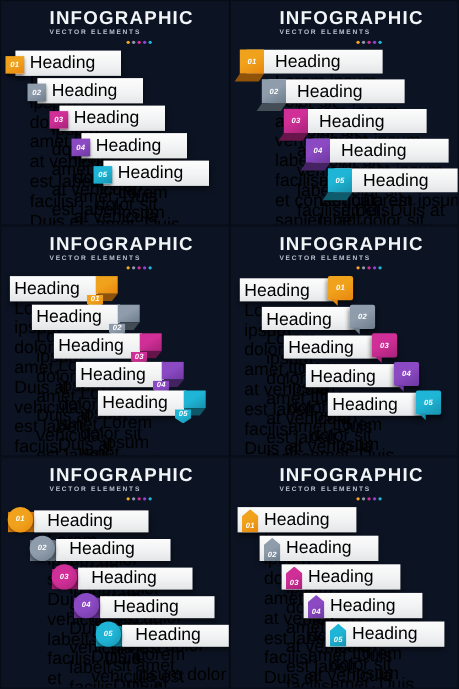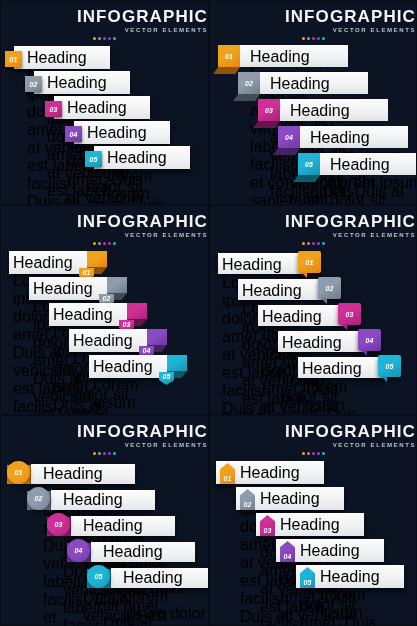--- a/index.html
+++ b/index.html
@@ -12,21 +12,21 @@
     position:relative; width:417px; height:626px;
     display:grid; grid-template-columns:209px 208px; grid-template-rows:205px 210px 211px;
     background:#0b1120;
   }
   .panel{
     position:relative; overflow:hidden;
     background:#0c1322;
     border:1px solid #070c16;
   }
   
-  .hdr{ position:absolute; left:0; right:0; top:6px; text-align:right; }
+  .hdr{ position:absolute; left:0; right:0; top:6px; text-align:left;padding-left:44px; }
   .hdr .t1{
     font-size:17px; font-weight:bold; letter-spacing:1.1px; color:#f2f5f8;
     line-height:19px;
   }
   .hdr .t2{
     font-size:6px; letter-spacing:1.6px; color:#b9c2cf; line-height:9px;
     font-weight:bold;
   }
   .dots{ margin-top:2px; display:flex; gap:2px; justify-content:center; }
   .dots i{ width:3px; height:3px; border-radius:50%; display:block; }

